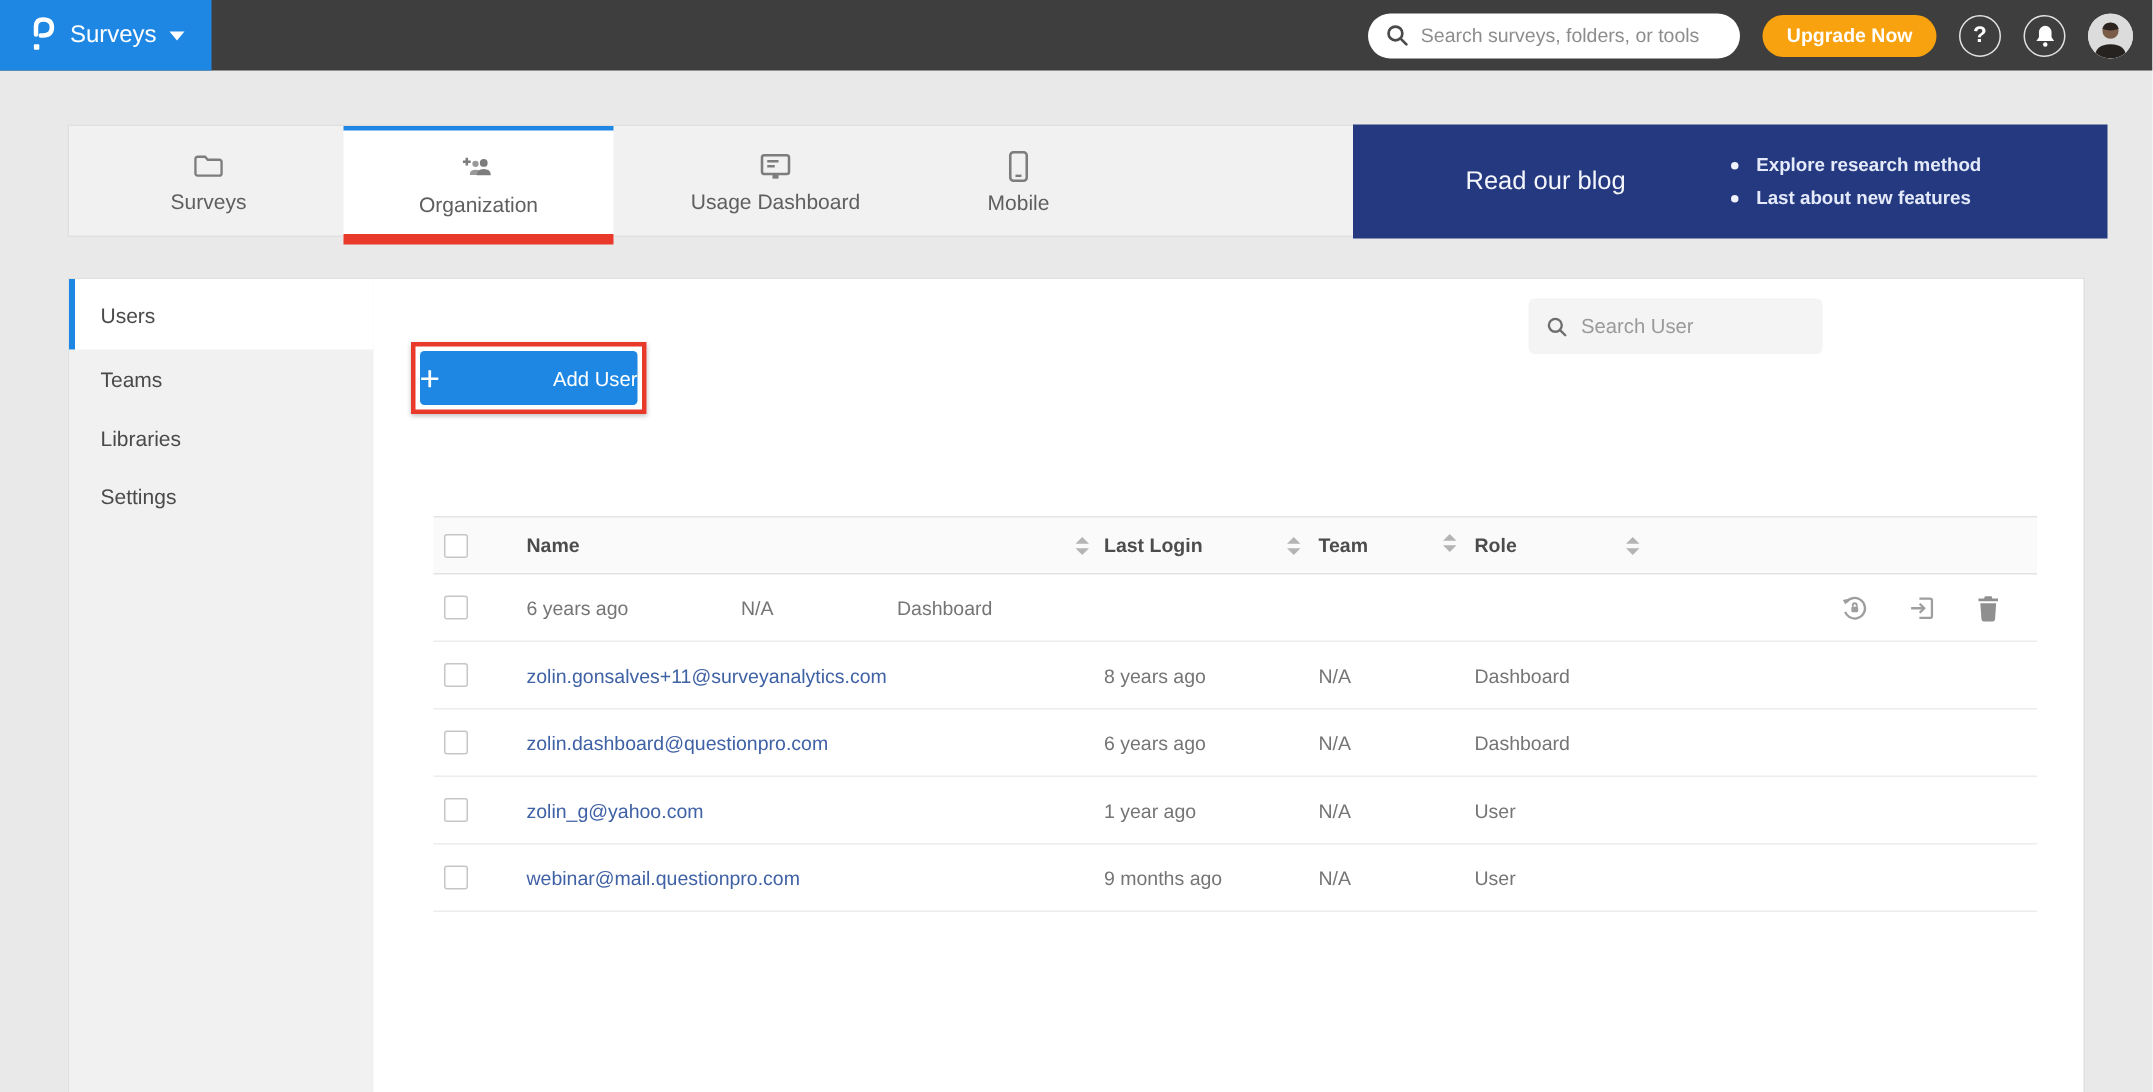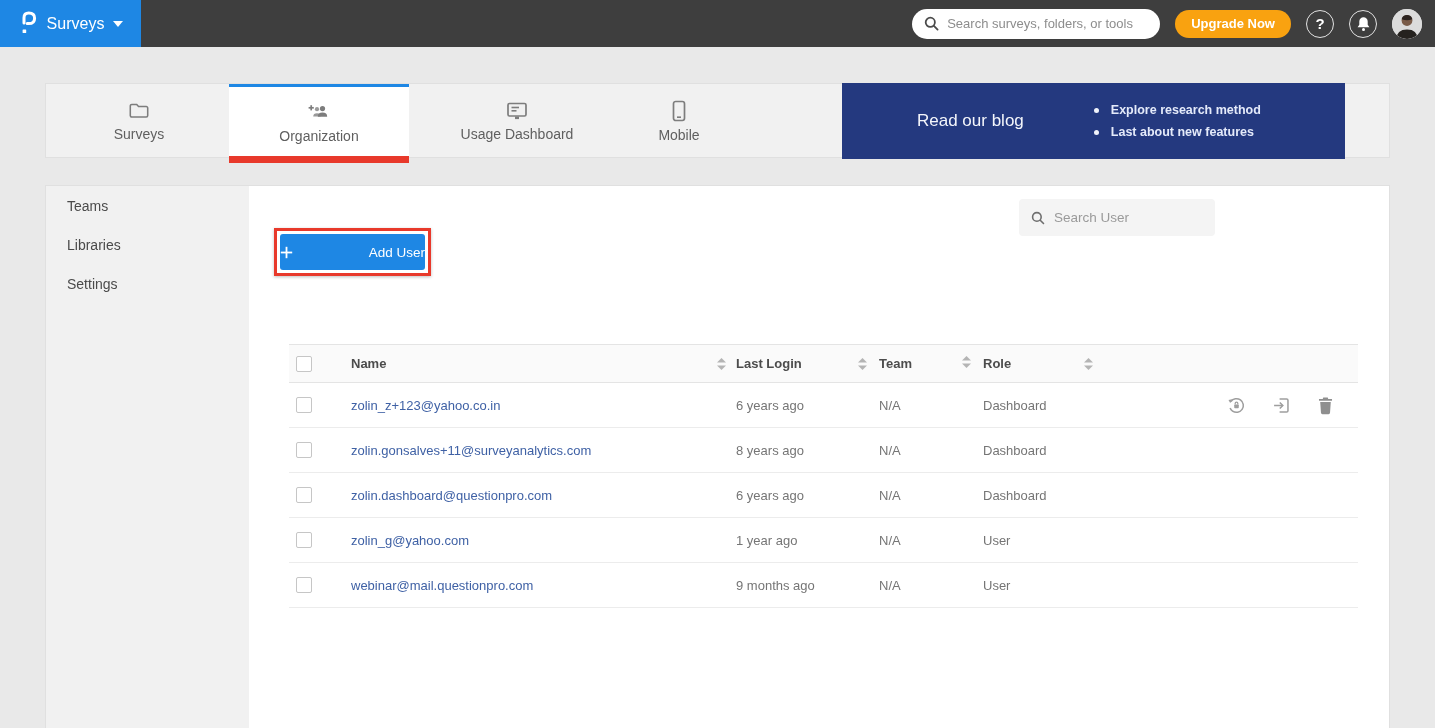--- a/index.html
+++ b/index.html
@@ -70,21 +70,21 @@
   .tab-organization {
     left:183px; background:#fff; border-top:3px solid #1e87e4;
   }
   .tab-usage { left:363px;margin-left:18px; }
   .tab-mobile { left:543px; }
   .tab-annotation {
     position:absolute; left:183px; top:72px; width:180px; height:7px;
     background:#e8392b;
   }
   .blog-banner {
-    position:absolute; left:796px; top:-1px; width:503px; height:76px;
+    position:absolute; left:856px; top:-1px; width:503px; height:76px;
     background:#24397f; display:flex; align-items:center; cursor:pointer;
   }
   .blog-title { color:#f4f6fb; font-size:17px; margin-left:75px; }
   .blog-bullets { list-style:none; margin-left:70px; }
   .blog-bullets li {
     color:#e4eafa; font-size:12.5px; font-weight:bold; line-height:22px;
     display:flex; align-items:center; gap:12px;
   }
   .bullet-dot { width:5px; height:5px; border-radius:50%; background:#f0f3fb; }
 
@@ -276,20 +276,23 @@
         <span class="bullet-dot"></span>
         <span>Last about new features</span>
       </li>
     </ul>
   </div>
 </div>
 
 <div class="main-card">
 
   <div class="side-nav">
+    <div class="side-item active">
+      <span>Users</span>
+    </div>
     <div class="side-item">
       <span>Teams</span>
     </div>
     <div class="side-item">
       <span>Libraries</span>
     </div>
     <div class="side-item">
       <span>Settings</span>
     </div>
   </div>
@@ -359,23 +362,20 @@
           </svg>
         </span>
       </div>
       <div class="c5"></div>
     </div>
 
     <div class="t-row t-body-row">
       <div class="c0">
           <span class="checkbox"></span>
         </div>
-      <div class="c1">
-          <a class="email-link">zolin_z+123@yahoo.co.in</a>
-        </div>
       <div class="c2">
           <span class="cell-text">6 years ago</span>
         </div>
       <div class="c3">
           <span class="cell-text">N/A</span>
         </div>
       <div class="c4">
           <span class="cell-text">Dashboard</span>
         </div>
       <div class="c5">

